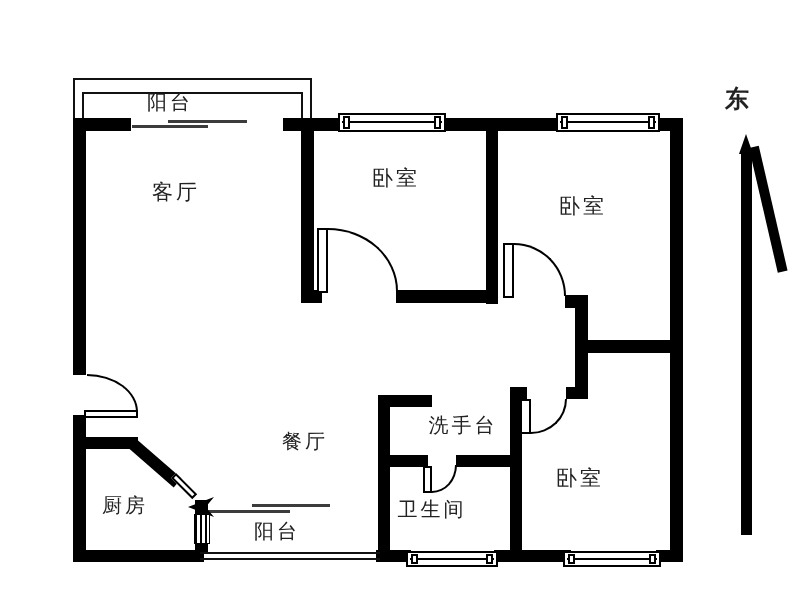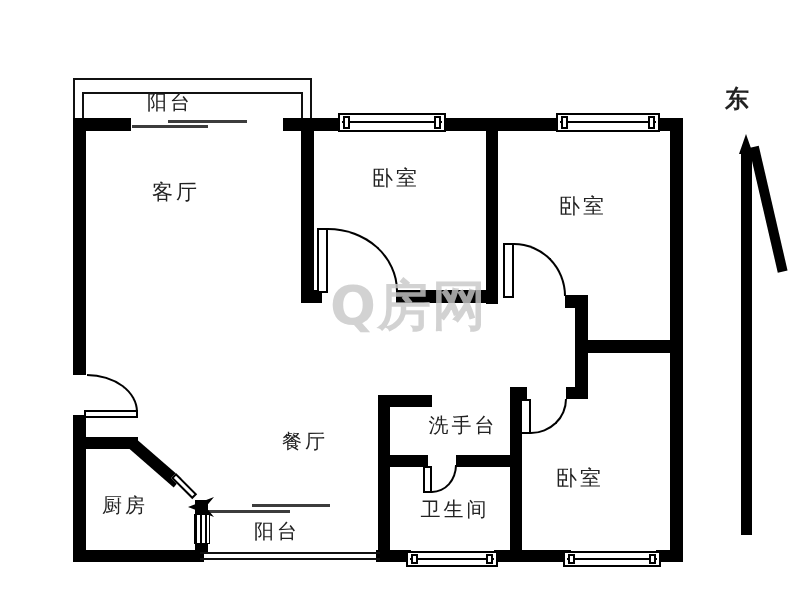--- a/index.html
+++ b/index.html
@@ -130,25 +130,24 @@
 
   <div class="entry"></div>
   <div class="stripes"></div>
 
   <div class="lbl f20" style="left:170px;top:102px">阳台</div>
   <div class="lbl f21" style="left:176px;top:192px">客厅</div>
   <div class="lbl f21" style="left:396px;top:178px">卧室</div>
   <div class="lbl f21" style="left:583px;top:206px">卧室</div>
   <div class="lbl f20" style="left:305px;top:441px">餐厅</div>
   <div class="lbl f20" style="left:463px;top:425px">洗手台</div>
-  <div class="lbl f20" style="left:455px;top:509px">卫生间</div>
+  <div class="lbl f20" style="left:432px;top:509px">卫生间</div>
   <div class="lbl f21" style="left:580px;top:478px">卧室</div>
   <div class="lbl f20" style="left:125px;top:505px">厨房</div>
   <div class="lbl f20" style="left:277px;top:531px">阳台</div>
 
   <div class="lbl f24" style="left:737px;top:99px">东</div>
   <div class="c-tip"></div>
   <div class="c-body"></div>
   <div class="c-wing"></div>
 
-  <div class="wm">Q房网</div>
 
 </div>
 
 </body></html>

